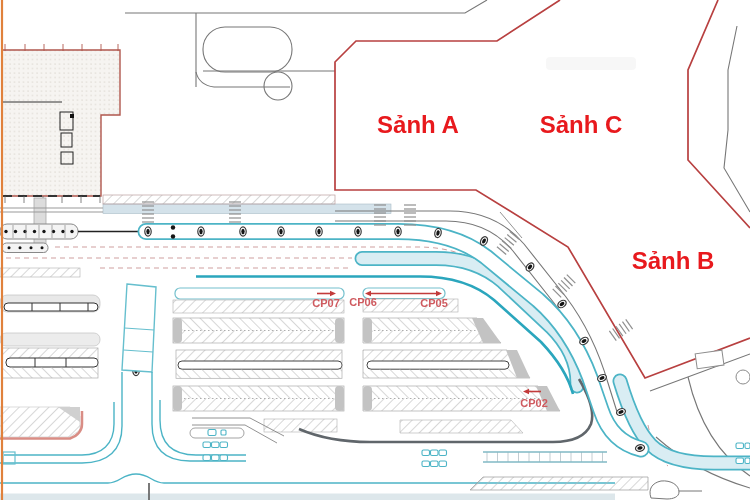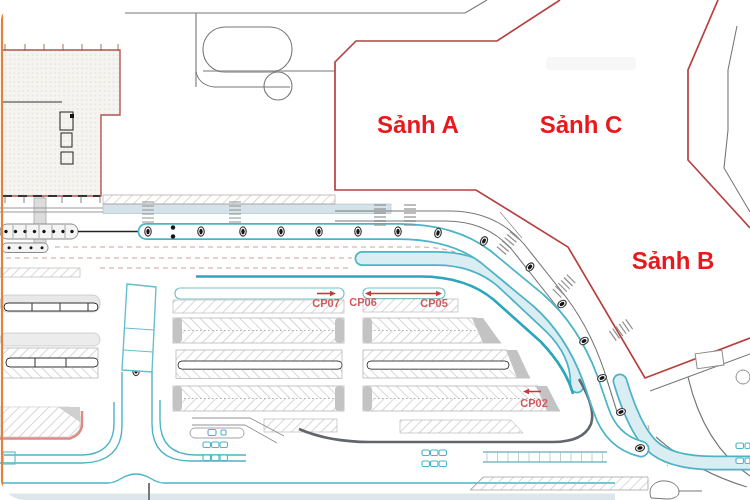--- a/index.html
+++ b/index.html
@@ -1,17 +1,17 @@
 <!DOCTYPE html>
 <html style="--label-red: #e8191d; --cp-red: #cf5a5f; --arrow-red: #c23b3b; --boundary-red: #b84040; --building-red: #b0574d; --teal: #4cb4c6; --teal-bright: #2ba6bd; --teal-light: #d9edf3; --band-blue: #d4e2ea; --dash-pink: #cf9f9f; --line-gray: #777777; --curb-dark: #60666b; --orange: #e0813c;"><head>
 <meta charset="utf-8">
 <style>
   html,body{margin:0;padding:0;background:#fff;}
   .stage{position:relative;width:750px;height:500px;background:#fff;overflow:hidden;
-         font-family:"Liberation Sans",sans-serif;border-radius:25px;}
+         font-family:"Liberation Sans",sans-serif;}
   svg{position:absolute;left:0;top:0;}
   
   .lg  {stroke:var(--line-gray);fill:none;stroke-width:1.1;}
   .lgt {stroke:var(--line-gray);fill:none;stroke-width:.8;}
   .redline{stroke:var(--boundary-red);fill:none;stroke-width:1.7;}
   .dash{stroke:var(--dash-pink);fill:none;stroke-width:1;stroke-dasharray:5 4;}
   .dotc{stroke:#9a9a9a;fill:none;stroke-width:.8;stroke-dasharray:1.5 2.5;}
   .tealbr{stroke:var(--teal-bright);fill:none;stroke-width:2.6;}
   .lane-border{stroke:var(--teal);fill:none;stroke-width:15;stroke-linecap:round;}
   .lane-fill{stroke:var(--teal-light);fill:none;stroke-width:11.5;stroke-linecap:round;}

